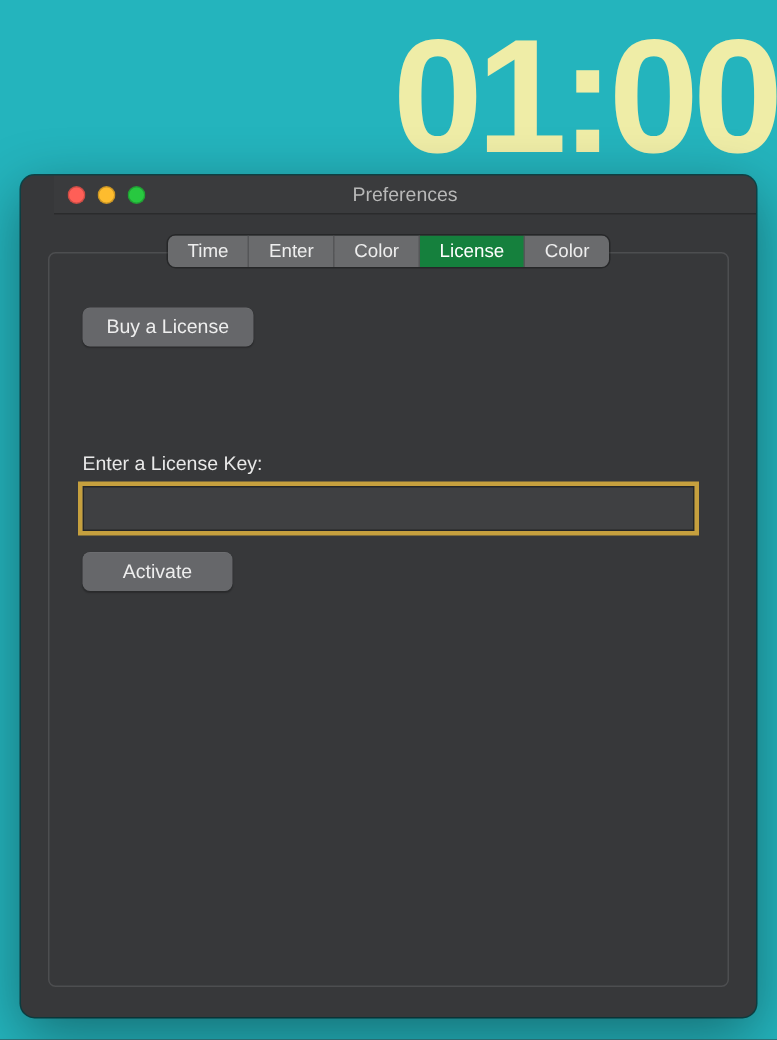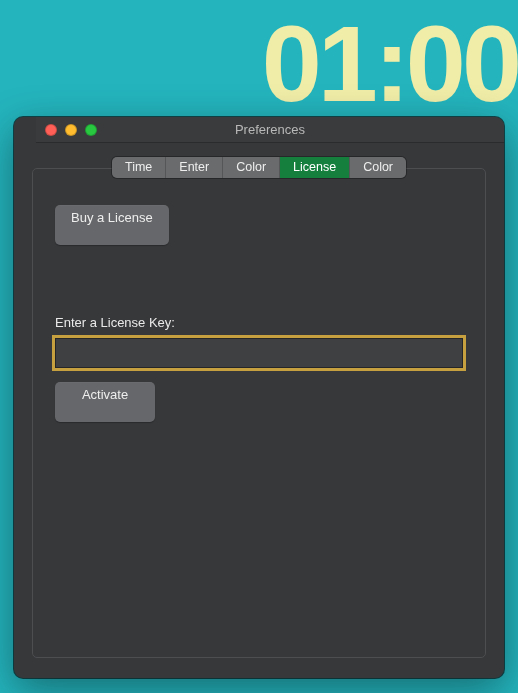--- a/index.html
+++ b/index.html
@@ -104,21 +104,21 @@
       color: #e9e9e9;
       font-size: 13px;
       line-height: 1.45;
       margin-bottom: 22px;
     }
     .mac-button {
       background: #66676a;
       color: #eee;
       border: none;
       border-radius: 5px;
-      padding: 5px 16px 20px 16px;
+      padding: 5px 16px 6px 16px;
       font-size: 13px;
       font-family: inherit;
       cursor: default;
       box-shadow: 0 0.5px 0 rgba(255,255,255,0.06) inset, 0 1px 1px rgba(0,0,0,0.25);
     }
     .spacer { height: 46px; }
     .field-label {
       color: #e9e9e9;
       font-size: 13px;
       margin-bottom: 8px;

